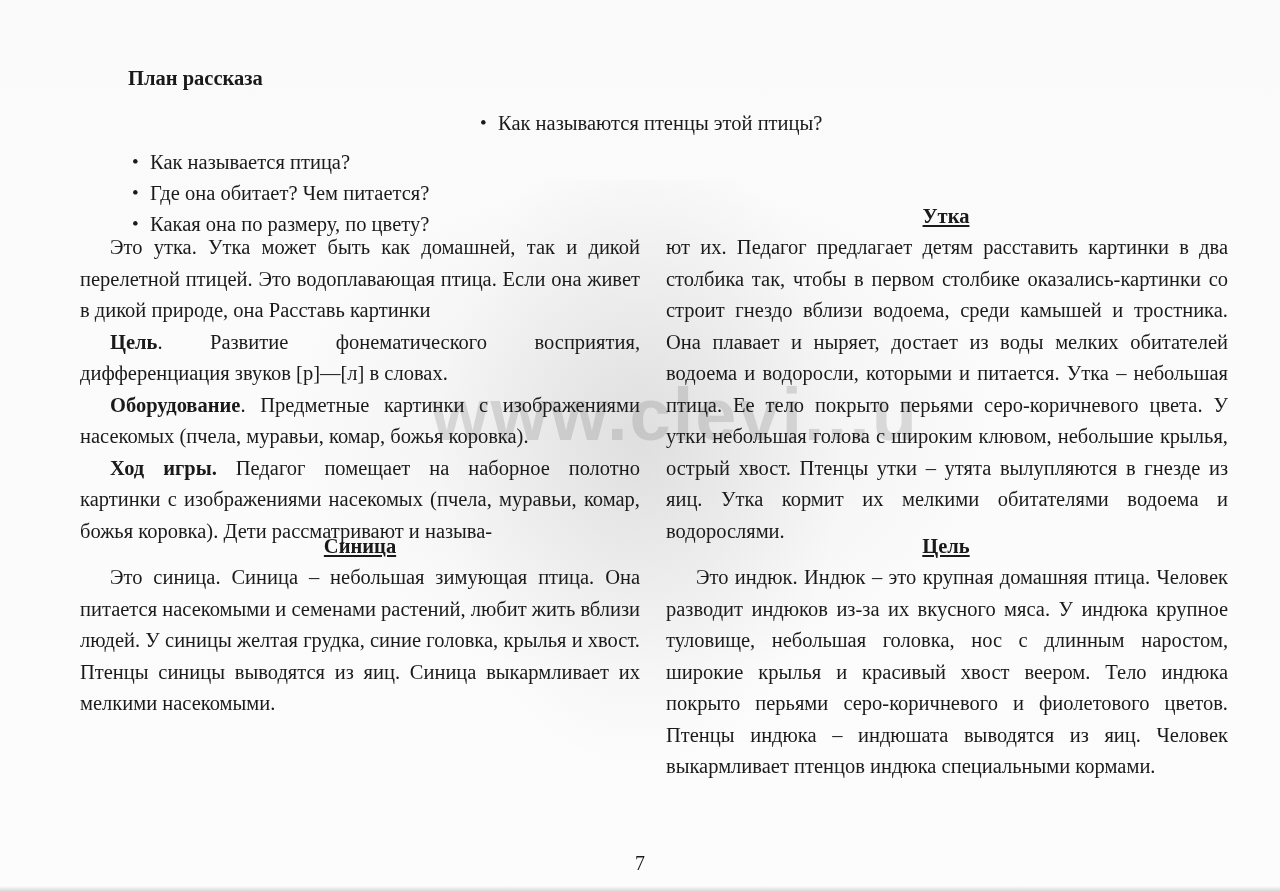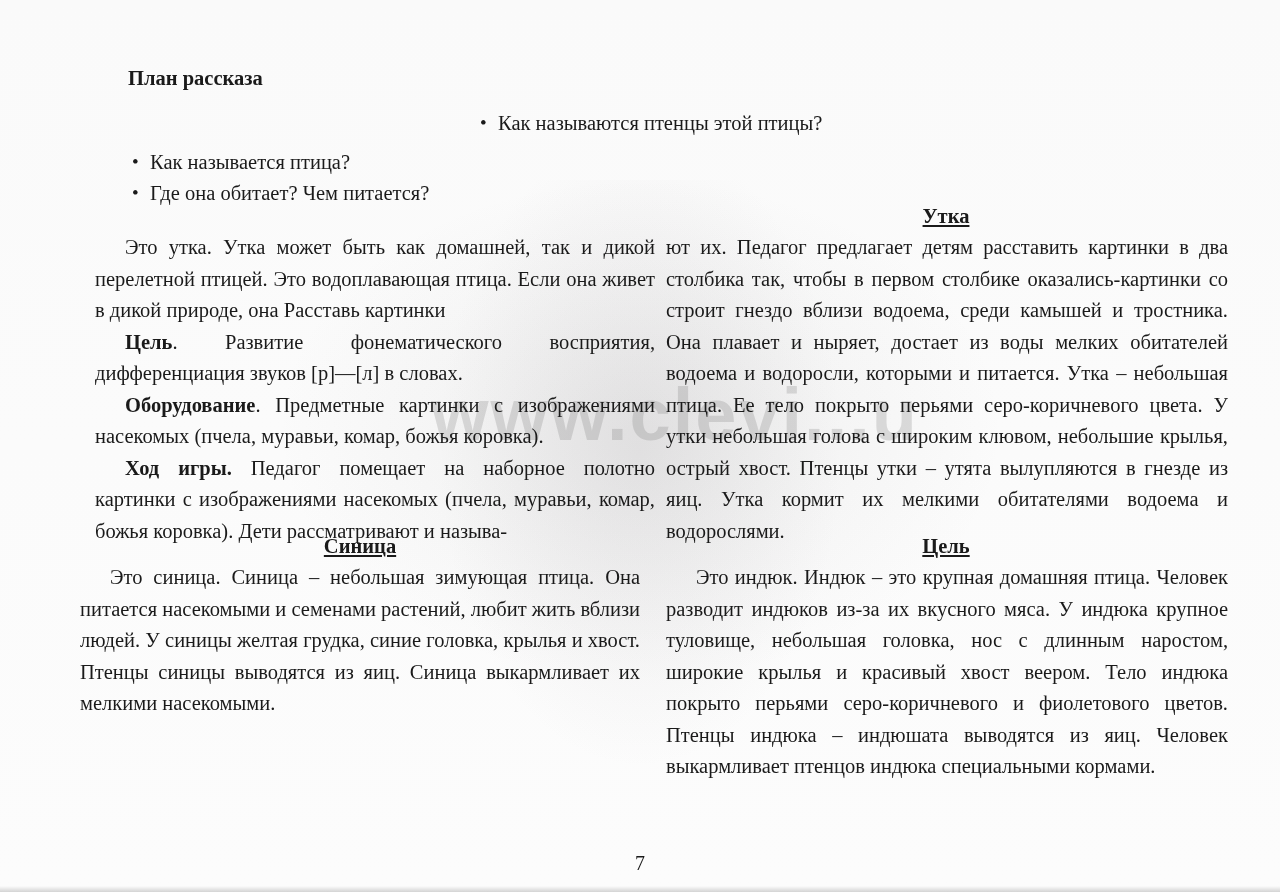--- a/index.html
+++ b/index.html
@@ -120,21 +120,21 @@
     line-height: 31.5px;
     text-align: justify;
   }
   .col p {
     margin: 0;
     text-indent: 30px;
   }
   .col p.noind { text-indent: 0; }
   .b { font-weight: bold; }
 
-  #col-left-top   { left: 80px;  top: 232px; width: 560px; margin-left: 15px; }
+  #col-left-top   { left: 80px;  top: 232px; width: 560px; }
   #col-right-top  { left: 666px; top: 232px; width: 562px; }
   #col-left-bot   { left: 80px;  top: 562px; width: 560px; }
   #col-right-bot  { left: 666px; top: 562px; width: 562px; }
 
   
   .page-number {
     position: absolute;
     left: 0;
     top: 852px;
     width: 1280px;
@@ -162,20 +162,21 @@
   <div class="watermark-blob"></div>
   <div class="watermark">www.clevi...u</div>
 
   <div class="content">
 
     <div class="plan-title">План рассказа</div>
 
     <div class="plan-col-left">
       <div class="plan-item">Как называется птица?</div>
       <div class="plan-item">Где она обитает? Чем питается?</div>
+      <div class="plan-item">Какая она по размеру, по цвету?</div>
     </div>
 
     <div class="plan-col-right">
       <div class="plan-item">Как называются птенцы этой птицы?</div>
     </div>
 
     <div class="sec-head" id="head-utka">Утка</div>
 
     <div class="col" id="col-left-top">
       <p>Это утка. Утка может быть как домашней, так и дикой перелетной птицей. Это водоплавающая птица. Если она живет в дикой природе, она Расставь картинки</p>

